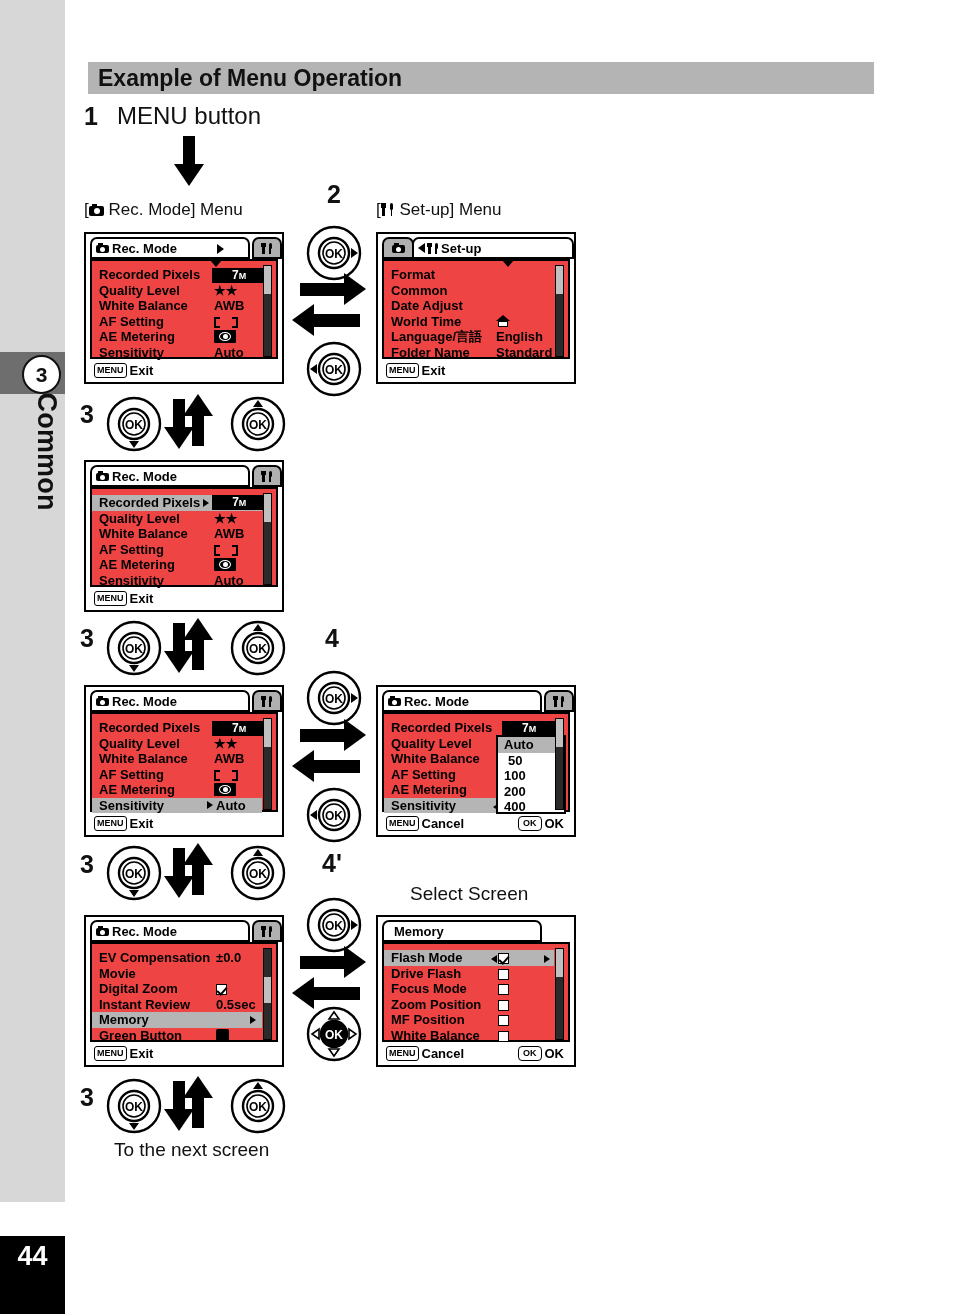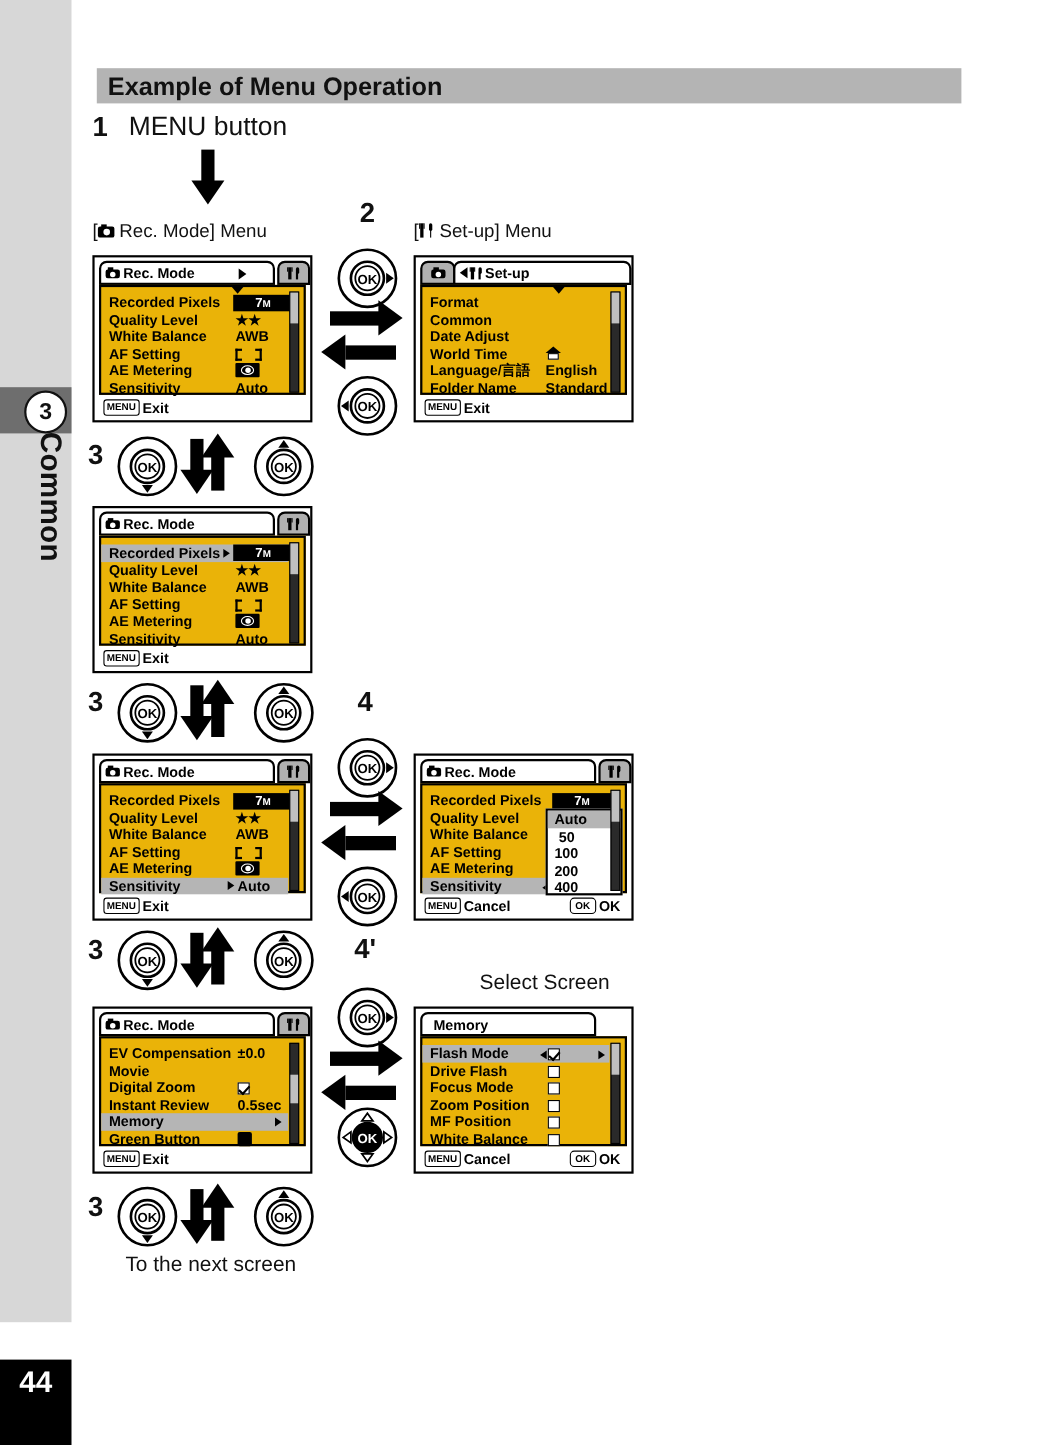--- a/index.html
+++ b/index.html
@@ -93,21 +93,21 @@
     position:absolute;right:24px;top:5px;width:0;height:0;
     border-top:5px solid transparent;border-bottom:5px solid transparent;
     border-left:7px solid #000;
   }
   .tab-left{
     width:0;height:0;margin-right:2px;
     border-top:5px solid transparent;border-bottom:5px solid transparent;
     border-right:7px solid #000;
   }
   .lcd-body{
-    position:relative;margin:0 4px;border:2px solid #000;background:#eab308;
+    position:relative;margin:0 4px;border:2px solid #000;background:#ef4444;
     box-sizing:border-box;
   }
   .menu-row{
     position:relative;height:15.5px;display:flex;align-items:center;
     padding:0 4px 0 7px;font-size:13px;font-weight:bold;color:#000;
     white-space:nowrap;box-sizing:border-box;
   }
   .menu-row.hi{background:#b5b5b5;}
   .menu-row .lbl{flex:0 0 auto;}
   .menu-row .val{position:absolute;font-weight:bold;}
@@ -688,21 +688,21 @@
 <div class="ctrl" style="left:230px;top:845px;">
   <svg width="56" height="56" viewBox="0 0 56 56">
     <circle cx="28" cy="28" r="26" fill="#fff" stroke="#000" stroke-width="2.4"></circle>
     <circle cx="28" cy="28" r="15" fill="#fff" stroke="#000" stroke-width="2.4"></circle>
     <circle cx="28" cy="28" r="11" fill="#fff" stroke="#000" stroke-width="1.6"></circle>
     <text x="28" y="33" font-family="Liberation Sans, sans-serif" font-size="12" font-weight="bold" text-anchor="middle" fill="#000">OK</text>
     <polygon points="23,11 33,11 28,4" fill="#000"></polygon>
   </svg>
 </div>
 <div class="step-num" style="left:322px;top:849px;">4'</div>
-<div class="plain-text" style="left:436px;top:883px;">Select Screen</div>
+<div class="plain-text" style="left:410px;top:883px;">Select Screen</div>
 
 <div class="lcd" id="lcd-rec5" style="left:84px;top:915px;width:200px;height:152px;">
   <div class="lcd-tabrow">
     <div class="lcd-tab" style="width:160px;">
       <span style="display:inline-block;width:13px;height:10px;position:relative;margin-right:3px;">
         <span style="position:absolute;left:0;top:2px;width:13px;height:8px;background:#000;border-radius:2px;"></span>
         <span style="position:absolute;left:2px;top:0;width:5px;height:2.5px;background:#000;"></span>
         <span style="position:absolute;left:4px;top:3.5px;width:5px;height:5px;background:#fff;border-radius:50%;"></span>
       </span>
       <span class="tab-title">Rec. Mode</span>

